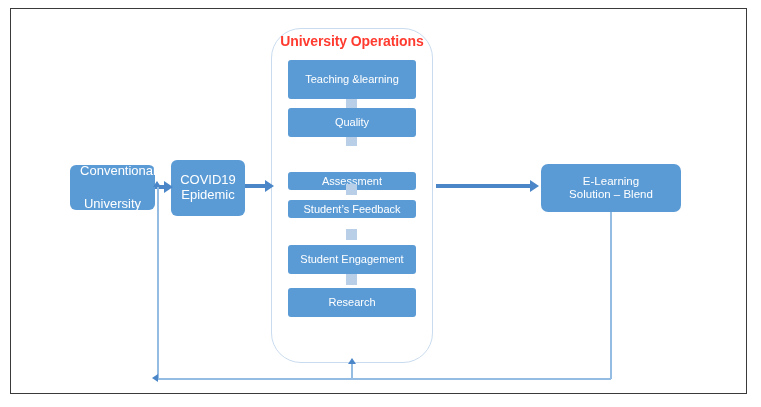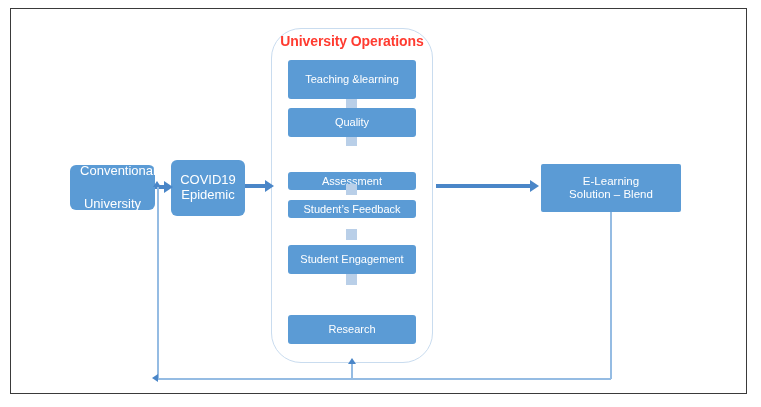--- a/index.html
+++ b/index.html
@@ -117,21 +117,21 @@
     font-size: 13px;
     flex-direction: column;
   }
   #box-covid span { display: block; }
 
   #box-elearning {
     left: 541px;
     top: 164px;
     width: 140px;
     height: 48px;
-    border-radius: 2px;
+    border-radius: 7px;
     font-size: 11.5px;
     flex-direction: column;
   }
   #box-elearning span { display: block; }
 
   
   .hline {
     position: absolute;
     height: 4px;
     background: #4a86c8;
@@ -202,21 +202,21 @@
   <div class="blue-box stack-box" style="top:200px;height:18px;">
     <span>Student’s Feedback</span>
   </div>
   <div class="connector" style="top:229px;height:11px;"></div>
 
   <div class="blue-box stack-box" style="top:245px;height:29px;text-align:right;">
     <span>Student Engagement</span>
   </div>
   <div class="connector" style="top:274px;height:11px;"></div>
 
-  <div class="blue-box stack-box" style="top:288px;height:29px;margin-top:27px;">
+  <div class="blue-box stack-box" style="top:288px;height:29px;">
     <span>Research</span>
   </div>
 
   <div class="blue-box" id="box-conventional">
     <span class="small-line">Conventional</span>
     <span class="big-line">University</span>
   </div>
 
   <div class="blue-box" id="box-covid">
     <span>COVID19</span>

